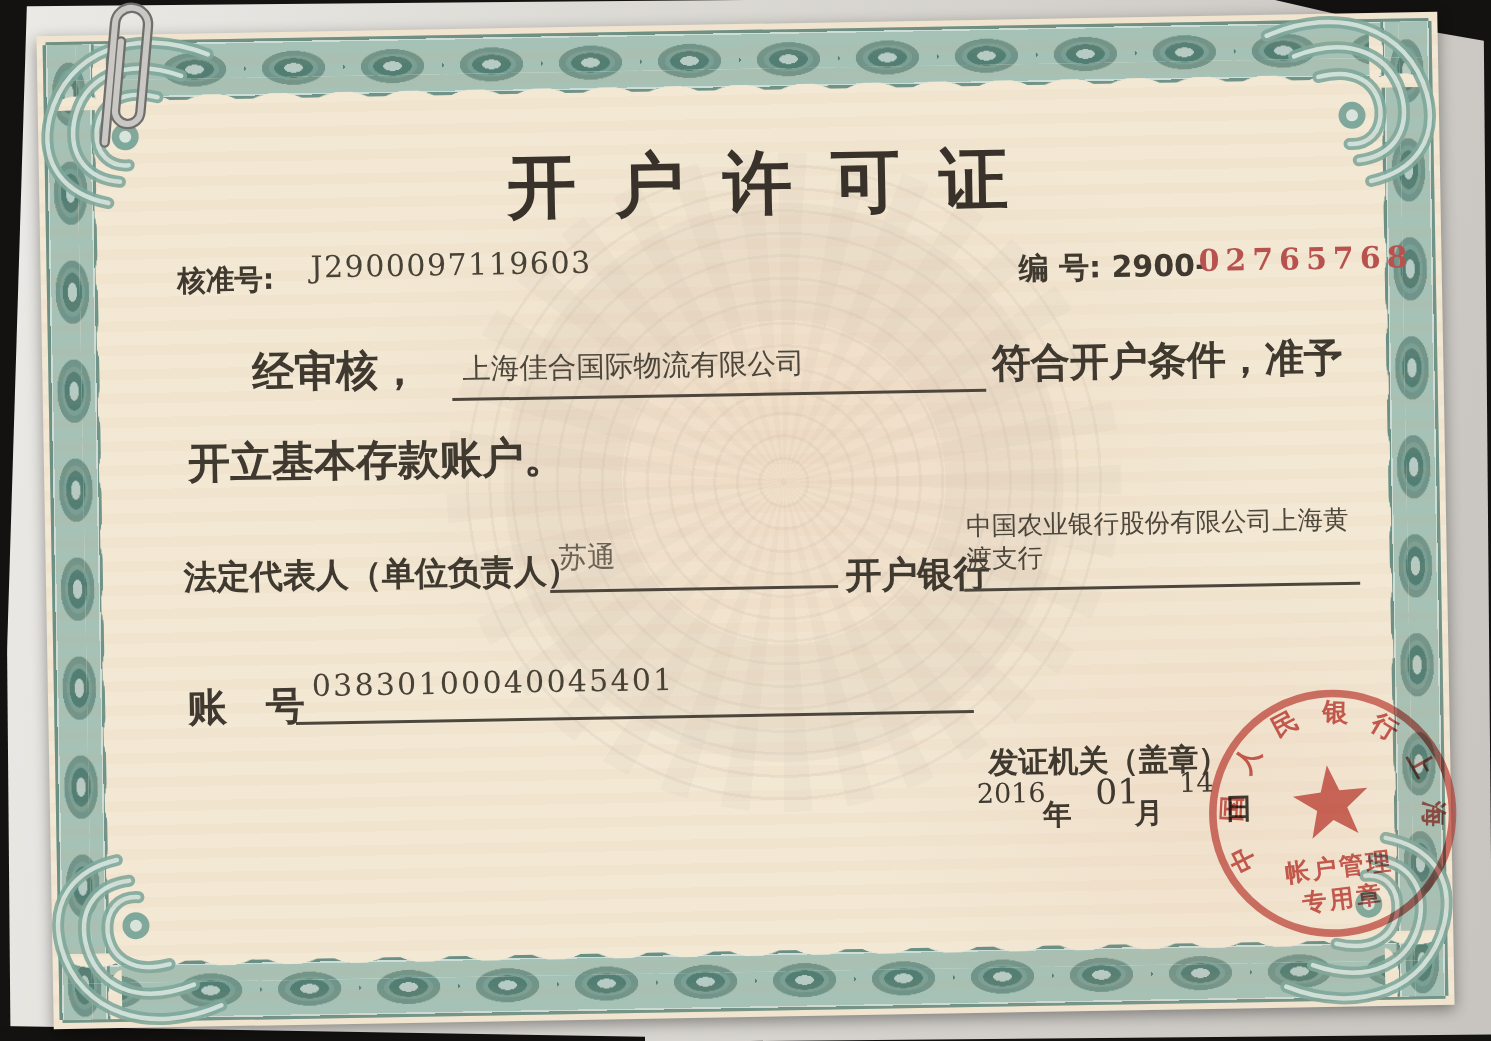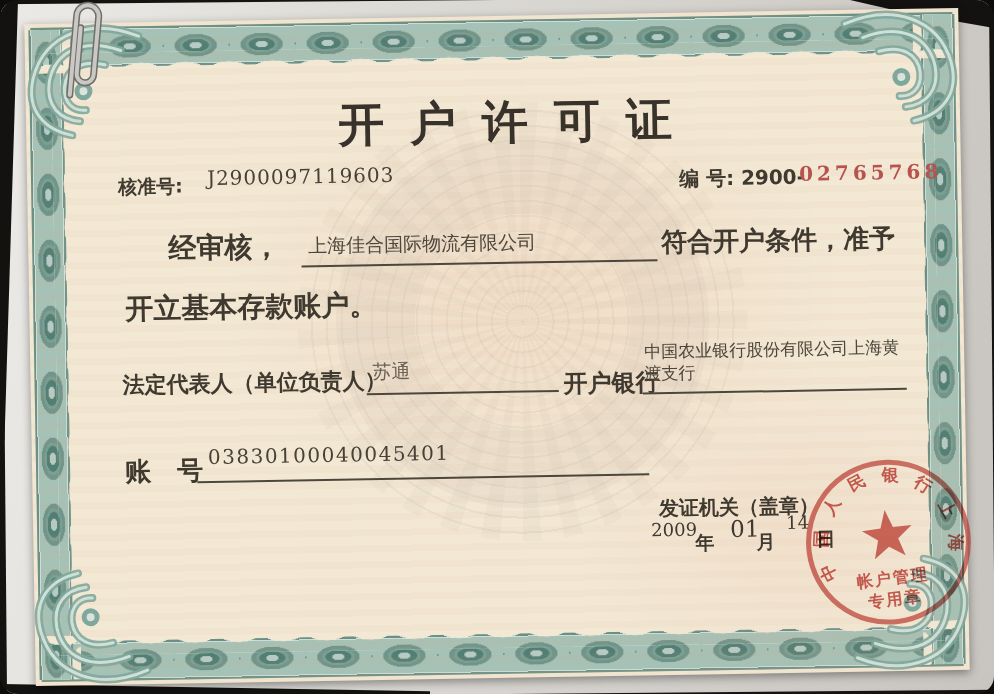--- a/index.html
+++ b/index.html
@@ -1,17 +1,17 @@
 <!DOCTYPE html>
 <html><head>
 <meta charset="utf-8">
 <style>
   html,body{margin:0;padding:0;background:#0d0c0b;}
   .stage{position:relative;width:994px;height:694px;overflow:hidden;background:#141311;
-         font-family:"DejaVu Sans","Liberation Sans",sans-serif;border-radius:18px;}
+         font-family:"DejaVu Sans","Liberation Sans",sans-serif;}
   
   .backdrop{position:absolute;left:4px;top:0;width:988px;height:694px;
     background:linear-gradient(100deg,#eceae6 0%,#dddbd6 35%,#d2cfca 70%,#c8c5c0 100%);
     transform:rotate(-.5deg);}
   .wedge{position:absolute;background:#131210;}
   .wedge-left{left:0;top:0;width:30px;height:440px;clip-path:polygon(0 0,60% 0,15% 100%,0 100%);}
   .wedge-topright{right:0;top:0;width:160px;height:28px;clip-path:polygon(10% 0,100% 0,100% 100%,42% 42%);}
   .wedge-bottomleft{left:0;bottom:0;width:430px;height:10px;clip-path:polygon(0 0,100% 72%,100% 100%,0 100%);}
 
   
@@ -193,21 +193,21 @@
 
     <div class="t lbl" style="left:533px;top:353px;font-size:24px;">开户银行</div>
     <div class="t serif" style="left:614px;top:327px;font-size:17px;line-height:22px;white-space:normal;width:268px;color:#4c463b;">中国农业银行股份有限公司上海黄渡支行</div>
     <div class="rule" style="left:612px;top:379px;width:264px;"></div>
 
     <div class="t lbl" style="left:93px;top:432px;font-size:26px;">账　号</div>
     <div class="t serif" style="left:176px;top:424px;font-size:20px;letter-spacing:1.5px;color:#474136;">03830100040045401</div>
     <div class="rule" style="left:165px;top:460px;width:452px;"></div>
 
     <div class="t lbl" style="left:626px;top:482px;font-size:20px;">发证机关（盖章）</div>
-    <div class="t serif" style="left:618px;top:506px;font-size:18px;">2009</div>
+    <div class="t serif" style="left:618px;top:506px;font-size:18px;">2016</div>
     <div class="t lbl" style="left:662px;top:518px;font-size:19px;">年</div>
     <div class="t serif" style="left:697px;top:504px;font-size:23px;">01</div>
     <div class="t lbl" style="left:723px;top:518px;font-size:19px;">月</div>
     <div class="t serif" style="left:753px;top:501px;font-size:18px;">14</div>
     <div class="t lbl" style="left:783px;top:516px;font-size:19px;">日</div>
 
     <div class="stamp">
       <svg viewBox="0 0 180 180">
         <circle cx="90" cy="90" r="79" fill="none" stroke="#c9524c" stroke-width="5" opacity=".85"></circle>
         <path id="sealArc" d="M 38,122 A 61,61 0 1 1 142,122" fill="none"></path>

